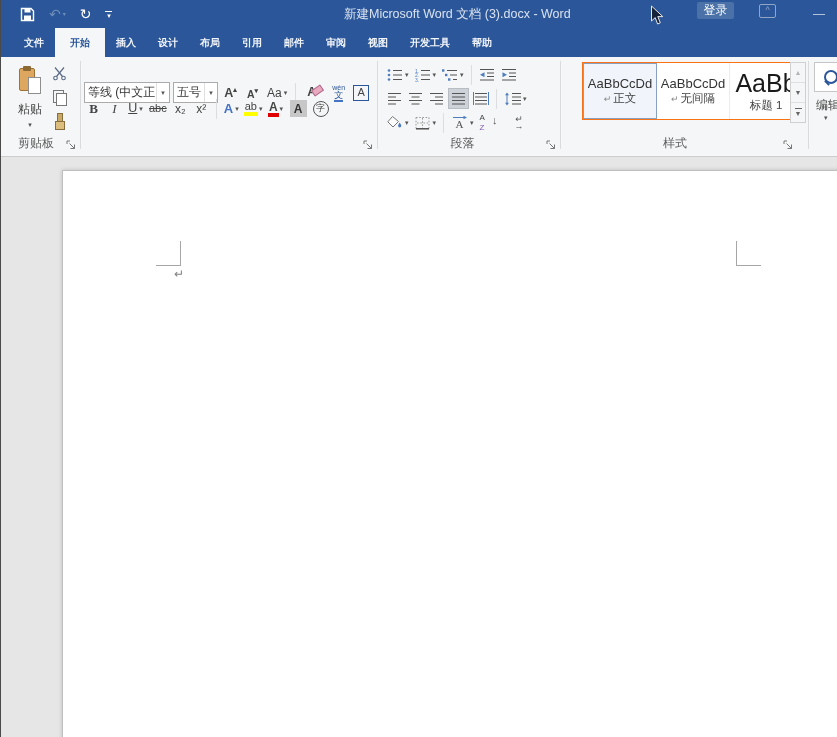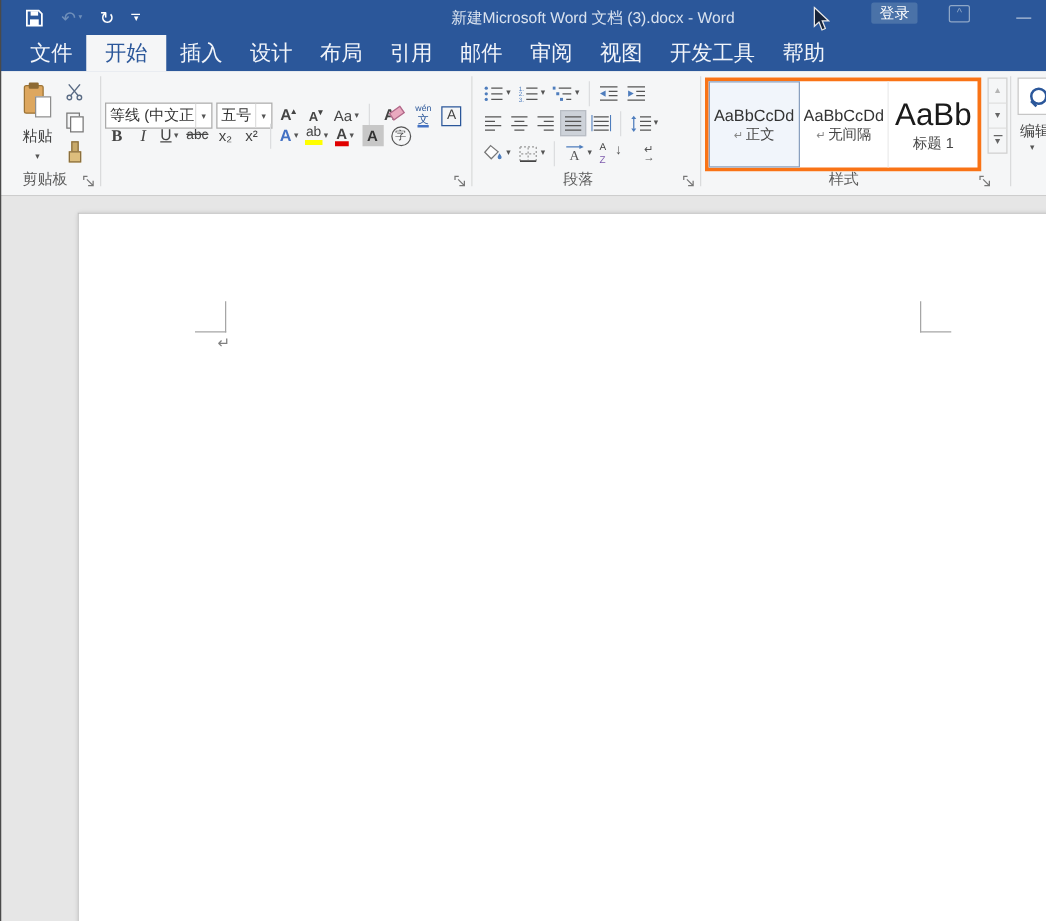--- a/index.html
+++ b/index.html
@@ -9,31 +9,31 @@
 
   
   .titlebar { position:relative; height:28px; background:#2b579a; }
   .qat { position:absolute; left:20px; top:0; height:28px; display:flex; align-items:center; gap:14px; }
   .qbtn { display:flex; align-items:center; color:#fff; font-size:14px; line-height:1; cursor:default; }
   .qbtn.dim { color:#6f8fba; }
   .qcaret { font-size:6px; margin-left:2px; }
   .qat-custom { display:flex; flex-direction:column; align-items:center; color:#fff; }
   .qat-custom .bar { width:7px; height:1px; background:#fff; margin-bottom:1px; }
   .qat-custom .car { font-size:7px; line-height:5px; }
-  .wtitle { position:absolute; left:361px; top:6px; font-size:12.5px; color:#d9e2ef; white-space:nowrap; }
+  .wtitle { position:absolute; left:344px; top:6px; font-size:12.5px; color:#d9e2ef; white-space:nowrap; }
   .signin { position:absolute; left:697px; top:2px; width:37px; height:17px; background:#4a72a8; color:#fff;
             font-size:12px; display:flex; align-items:center; justify-content:center; border-radius:2px; }
   .rdo { position:absolute; left:759px; top:4px; width:17px; height:14px; border:1px solid #8fa7c7; border-radius:2px;
          color:#8fa7c7; font-size:9px; line-height:11px; text-align:center; }
   .minim { position:absolute; left:813px; top:14px; width:12px; height:1px; background:#b3c2d9; }
   .cursor { position:absolute; left:650px; top:5px; z-index:100; }
 
   
   .tabrow { position:relative; height:29px; background:#2b579a; display:flex; align-items:stretch; }
-  .tab { display:flex; align-items:center; padding:0 11px; color:#f2f5fa; font-size:17px; cursor:default; }
+  .tab { display:flex; align-items:center; padding:0 11px; color:#f2f5fa; font-size:10px; cursor:default;font-weight:bold; }
   .tab.file { margin-left:13px; }
   .tab.active { background:#f5f6f7; color:#2b579a; padding:0 15px; }
   .tellme { display:flex; align-items:center; gap:7px; color:#e8eef7; font-size:12.5px; margin-left:16px; }
   .mag { position:relative; width:10px; height:10px; }
   .mag::before { content:""; position:absolute; right:0; top:0; width:8px; height:8px; border:1.4px solid currentColor; border-radius:50%; }
   .mag::after { content:""; position:absolute; left:0; bottom:0; width:5px; height:1.4px; background:currentColor; transform:rotate(45deg); }
 
   
   .ribbon { position:relative; height:100px; background:#f5f6f7; border-bottom:1px solid #cdcdcd; }
   .gsep { position:absolute; top:4px; height:88px; width:1px; background:#dadbdc; }
@@ -90,21 +90,21 @@
 
   
   .psvg { display:block; }
   .sorticon { position:relative; width:18px; height:16px; }
   .sorticon .sa { position:absolute; left:0; top:-1px; font-size:8px; color:#444; }
   .sorticon .sz { position:absolute; left:0; bottom:-1px; font-size:8px; color:#7e5bad; }
   .sorticon .ar { position:absolute; right:0; top:0; font-size:11px; color:#555; }
   .showhide { display:flex; flex-direction:column; align-items:center; line-height:7px; font-size:9px; color:#555; }
 
   
-  .gallery { position:absolute; left:2px; top:5px; width:221px; height:75px; background:#fff; border:3px solid #f97316; display:flex; }
+  .gallery { position:absolute; left:20px; top:5px; width:221px; height:58px; background:#fff; border:1px solid #f97316; display:flex; }
   .scard { height:100%; display:flex; flex-direction:column; align-items:center; justify-content:center; overflow:hidden; border-right:1px solid #ececec; cursor:default; }
   .scard.selected { background:#f1f5fb; border:1px solid #8aa0bf; }
   .sprev { font-size:13px; color:#333; white-space:nowrap; max-width:66px; overflow:hidden; }
   .sprev.big { font-size:25px; color:#1a1a1a; max-width:none; }
   .sname { margin-top:0; font-size:11.5px; color:#444; white-space:nowrap; }
   .sname .mk { font-size:9px; color:#888; margin-right:2px; }
   .scroll { position:absolute; left:228px; top:5px; width:16px; height:61px; border:1px solid #d0d0d0; background:#f5f6f7; display:flex; flex-direction:column; }
   .scroll > div { flex:1; display:flex; flex-direction:column; align-items:center; justify-content:center; font-size:7px; color:#666; border-bottom:1px solid #e0e0e0; }
   .scroll .up { color:#b5b5b5; }
   .scroll .morebar { width:7px; height:1px; background:#666; margin-bottom:1px; }

